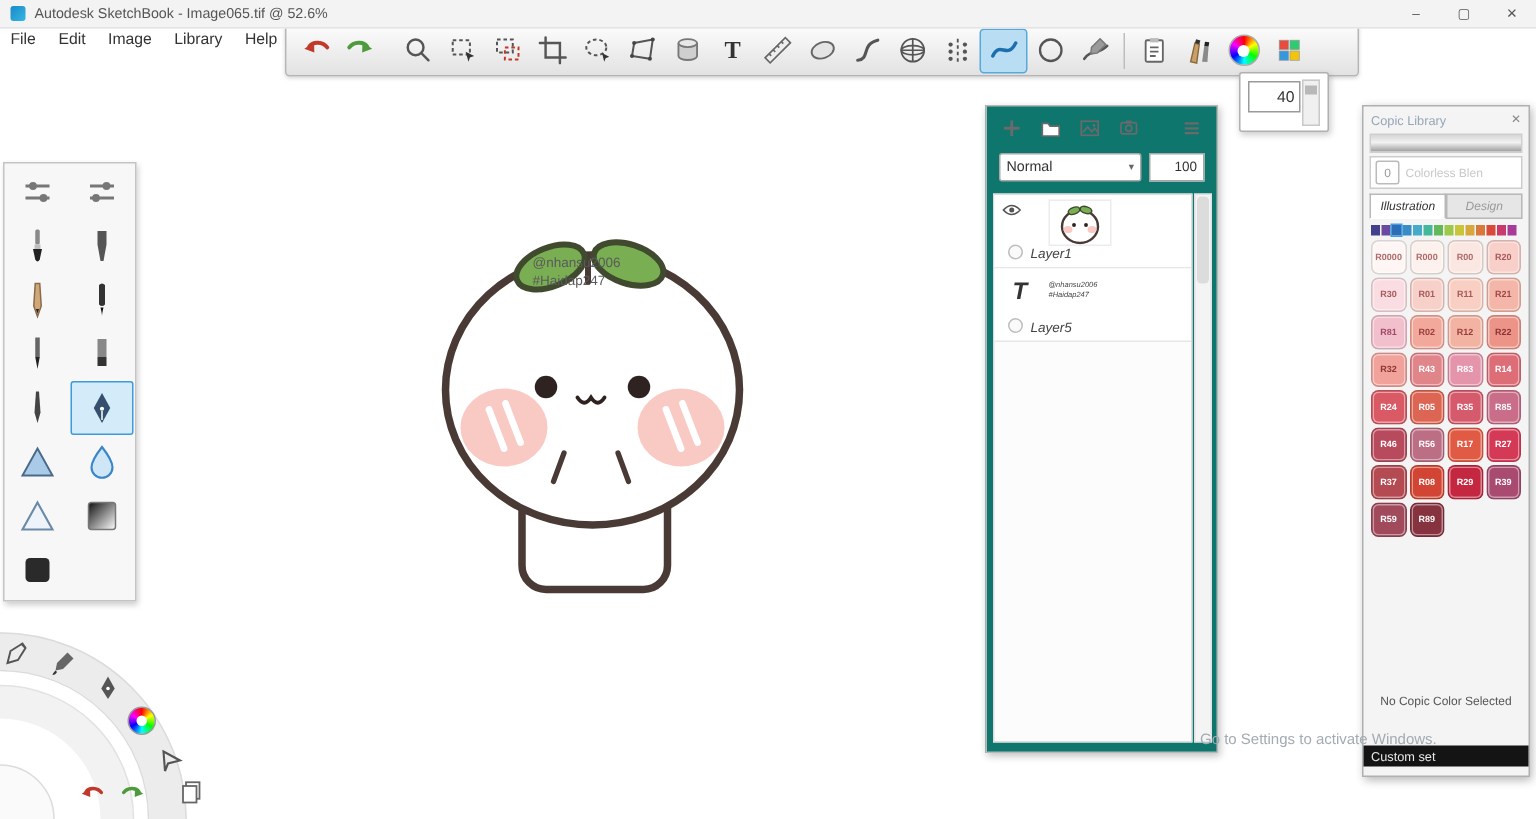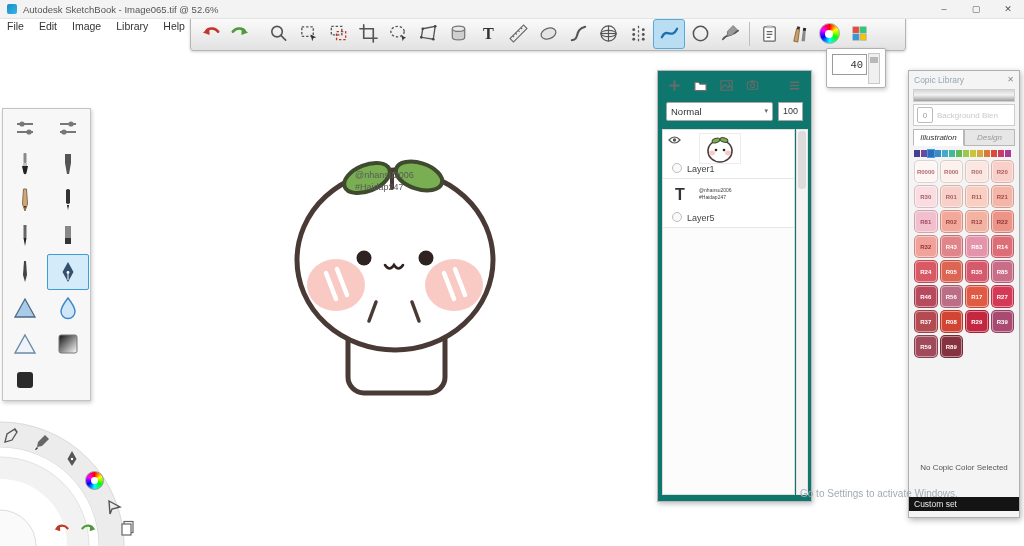--- a/index.html
+++ b/index.html
@@ -30,21 +30,21 @@
   .tdivider{width:1px;height:24px;background:#bdbdbd;margin:0 4px;flex:0 0 auto;}
   .tgap{width:8px;flex:0 0 auto;}
   .cwheel{width:19px;height:19px;border-radius:50%;border:1px solid #aaa;position:relative;
           background:conic-gradient(#f00,#ff0,#0f0,#0ff,#00f,#f0f,#f00);}
   .cwheel i{position:absolute;left:5.5px;top:5.5px;width:8px;height:8px;border-radius:50%;background:#fff;}
 
   
   .size-popup{position:absolute;left:826px;top:48px;width:58px;height:38px;background:#fff;
               border:1px solid #b0b0b0;border-radius:2px;box-shadow:1px 2px 4px rgba(0,0,0,.2);z-index:12;}
   .size-field{position:absolute;left:5px;top:5px;width:30px;height:19px;border:1px solid #9a9a9a;
-              font-size:10.5px;display:flex;align-items:center;justify-content:flex-end;padding-right:3px;background:#fff;font-family:Liberation Mono, monospace;}
+              font-size:10.5px;display:flex;align-items:center;justify-content:flex-end;padding-right:3px;background:#fff;}
   .size-slider{position:absolute;right:5px;top:4px;width:10px;height:29px;background:#f0f0f0;border:1px solid #c8c8c8;}
   .size-thumb{width:8px;height:6px;background:#b8b8b8;margin:3px auto 0;}
 
   
   .credit{position:absolute;font-size:9px;line-height:12px;color:#5a5a5a;z-index:2;}
 
   
   .palette{position:absolute;left:2px;top:108px;width:89px;height:293px;background:#f7f7f7;
            border:1px solid #c4c4c4;box-shadow:1px 2px 4px rgba(0,0,0,.2);z-index:10;
            display:grid;grid-template-columns:1fr 1fr;grid-auto-rows:36px;padding:1px;box-sizing:border-box;}
@@ -64,23 +64,23 @@
   .layers-panel{position:absolute;left:657px;top:70px;width:153px;height:430px;background:#0f766e;
                 border:1px solid #b8b8b8;box-shadow:1px 2px 5px rgba(0,0,0,.25);z-index:15;}
   .lp-head{height:28px;display:flex;align-items:center;gap:11px;padding:0 9px;}
   .lp-head svg{width:15px;height:15px;}
   .lp-menu{margin-left:auto;}
   .lp-blend{height:24px;display:flex;align-items:center;gap:5px;padding:0 8px;}
   .blend-select{flex:1;height:17px;background:#fff;border:1px solid #a8a8a8;border-radius:2px;
                 display:flex;align-items:center;font-size:9.5px;padding:0 4px;color:#333;}
   .blend-caret{margin-left:auto;font-size:7px;color:#666;}
   .opacity-field{width:23px;height:17px;background:#fff;border:1px solid #a8a8a8;font-size:9px;
-                 display:flex;align-items:center;justify-content:center;}
+                 display:flex;align-items:center;justify-content:center;padding-left:12px;}
   .lp-rows{position:absolute;top:58px;left:4px;right:16px;bottom:6px;background:#fcfcfc;border:1px solid #dcdcdc;}
-  .lp-row{height:48px;position:relative;background:#fff;border-bottom:1px solid #e6e6e6;}
+  .lp-row{height:48px;position:relative;background:#fff;border-bottom:1px solid #e6e6e6;font-style:italic;}
   .lp-row.selected{background:#e6f4fd;outline:1.5px solid #35a0dd;outline-offset:-1.5px;}
   .lp-eye{position:absolute;left:5px;top:5px;}
   .lp-thumb{position:absolute;left:36px;top:3px;width:40px;height:29px;background:#fff;border:1px solid #ececec;}
   .lp-dot{position:absolute;left:9px;bottom:5px;width:8px;height:8px;border:1px solid #bdbdbd;border-radius:50%;background:#fafafa;}
   .lp-name{position:absolute;left:24px;bottom:4px;font-size:9px;color:#444;}
   .t-badge{position:absolute;left:12px;top:7px;font-size:16px;font-weight:bold;color:#333;}
   .t-preview{position:absolute;left:36px;top:8px;font-size:5px;line-height:6.5px;color:#444;}
   .sel-bar{position:absolute;right:-7px;top:0;bottom:0;width:7px;background:#35a0dd;}
   .stepper{position:absolute;right:-22px;top:12px;width:15px;height:23px;background:#fff;border:1px solid #bbb;
            display:flex;flex-direction:column;align-items:center;justify-content:center;gap:2px;z-index:2;}
@@ -565,21 +565,21 @@
 </div>
 
 <div class="copic">
   <div class="cp-head">
     <span>Copic Library</span>
     <span class="cp-close">✕</span>
   </div>
   <div class="cp-gray"></div>
   <div class="cp-blender">
     <span class="cp-blender-code">0</span>
-    <span class="cp-blender-label">Background Blen</span>
+    <span class="cp-blender-label">Colorless Blen</span>
   </div>
   <div class="cp-tabs">
     <div class="cp-tab active">Illustration</div>
     <div class="cp-tab">Design</div>
   </div>
   <div class="cp-hue">
       <div class="hue" style="background: rgb(68, 64, 142);"></div>
       <div class="hue" style="background: rgb(106, 74, 158);"></div>
       <div class="hue hue-sel" style="background: rgb(47, 108, 184);"></div>
       <div class="hue" style="background: rgb(58, 140, 200);"></div>

